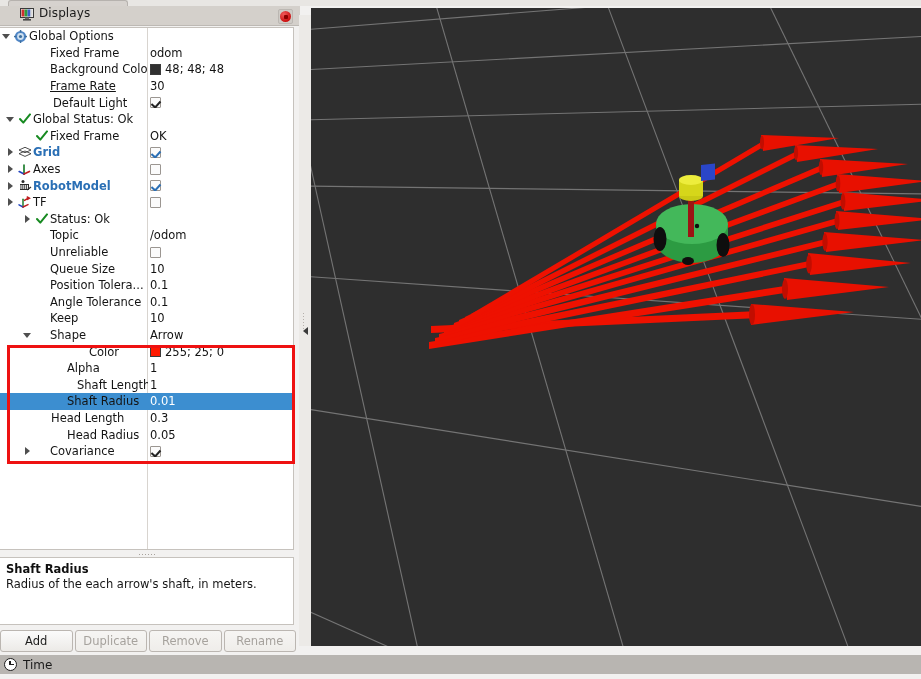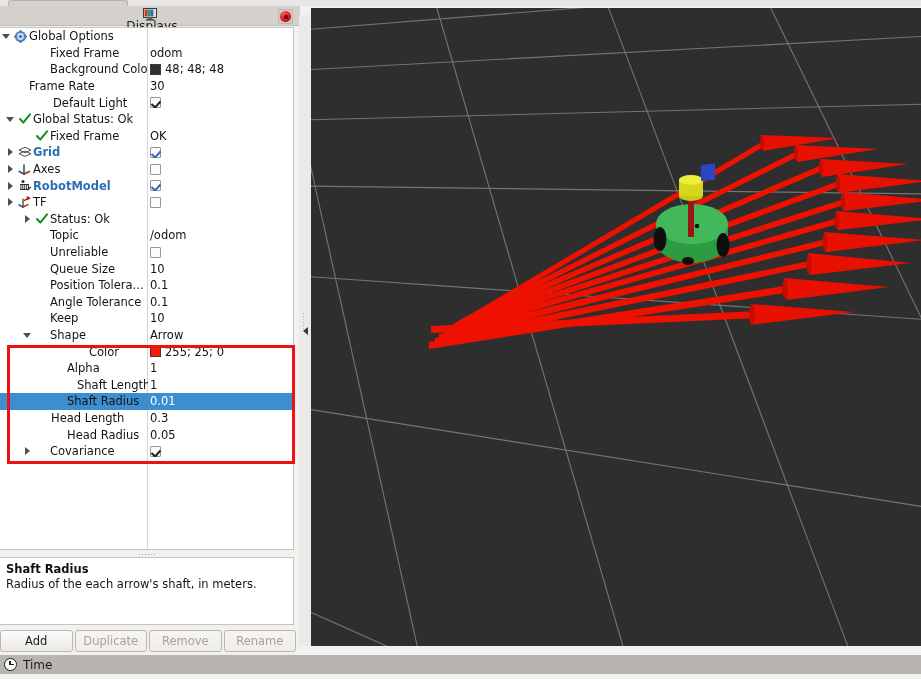--- a/index.html
+++ b/index.html
@@ -30,25 +30,24 @@
   
   .dock {
     position: absolute; left: 0; top: 6px;
     width: 300px; height: 646px;
     background: #f2f1f0;
   }
   .dock-title {
     position: relative;
     height: 20px;
     background: #d4d0cb;
-    display: flex; align-items: center;
-    padding-left: 4px;
+    display: flex; align-items: flex-start;
+    padding-left: 20px;
     box-sizing: border-box;
     border-bottom: 1px solid #bdb9b4;
-    flex-direction: column;
   }
   .dock-title-icon {
     width: 14px; height: 13px; margin-right: 5px;
     flex: 0 0 auto;
     position: relative;
   }
   .dock-title-text {
     font-size: 12px; color: #1a1a1a; font-weight: 500;
     letter-spacing: 0.1px;
   }
@@ -334,21 +333,21 @@
               <span class="expander"></span>
               <span class="ticon"></span>
               <span class="lbl plain">Background Color</span>
             </div>
             <div class="valcell">
               <span class="swatch" style="background: rgb(48, 48, 48);"></span>
               <span class="valtxt">48; 48; 48</span>
             </div>
           </div>
           <div class="row">
-            <div class="namecell" style="">
+            <div class="namecell" style="padding-left: 21px; text-decoration: underline;">
               <span class="expander"></span>
               <span class="ticon"></span>
               <span class="lbl plain">Frame Rate</span>
             </div>
             <div class="valcell">
               <span class="valtxt">30</span>
             </div>
           </div>
           <div class="row">
             <div class="namecell" style="padding-left: 24px;">

